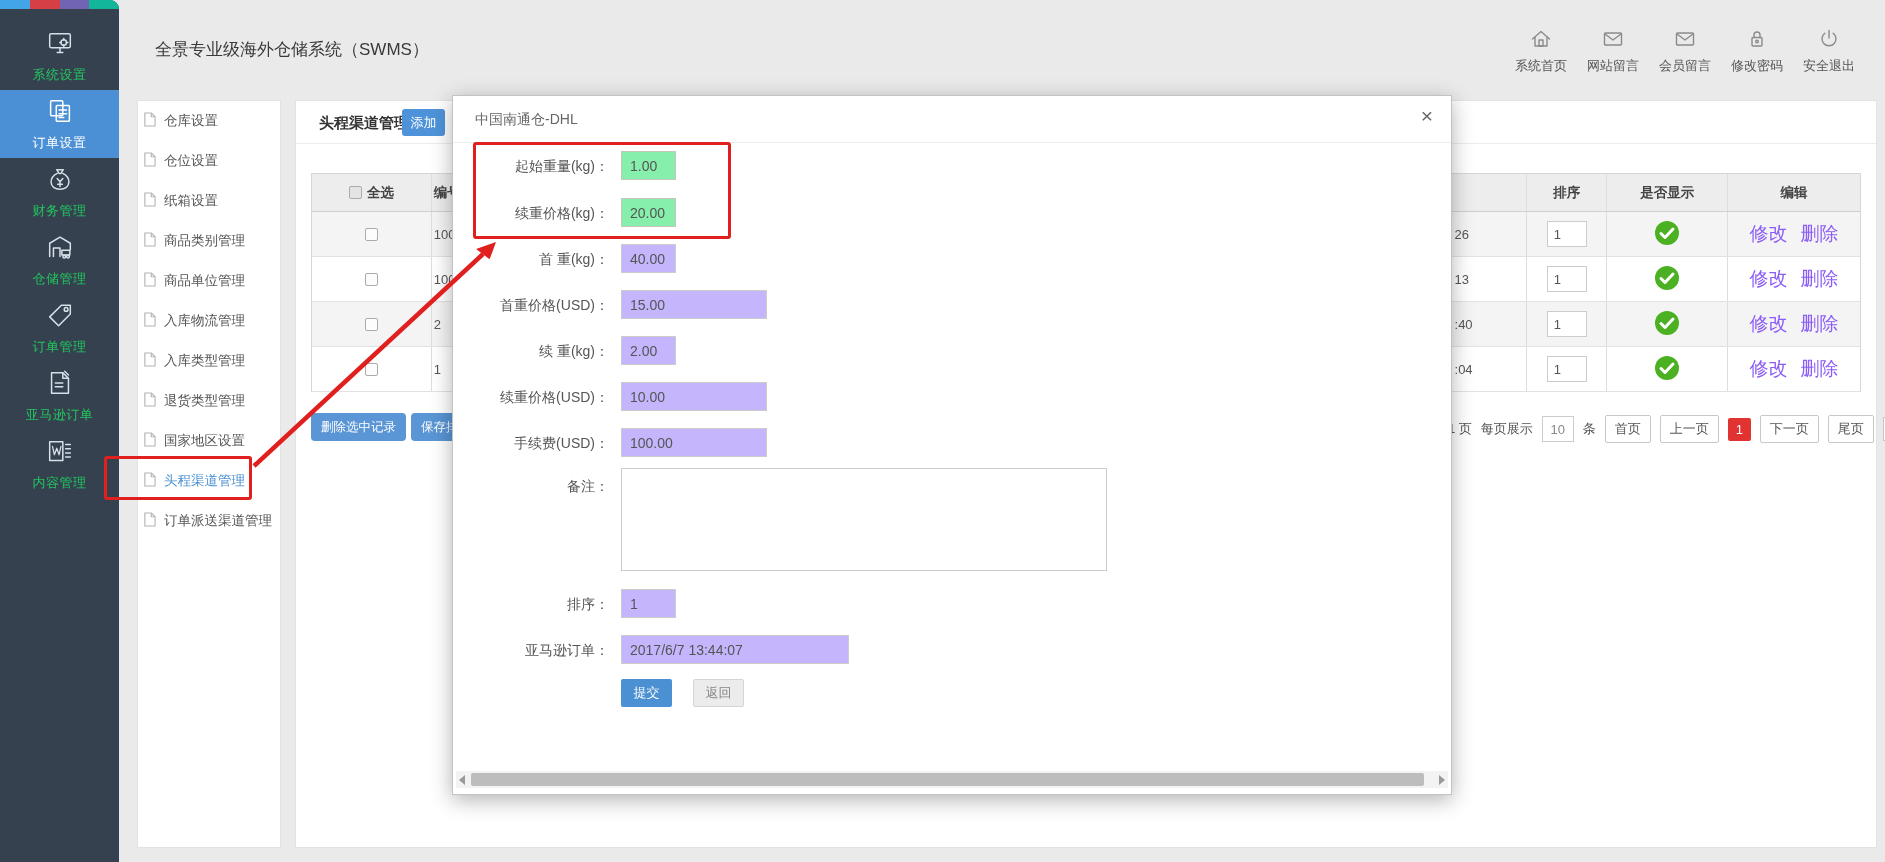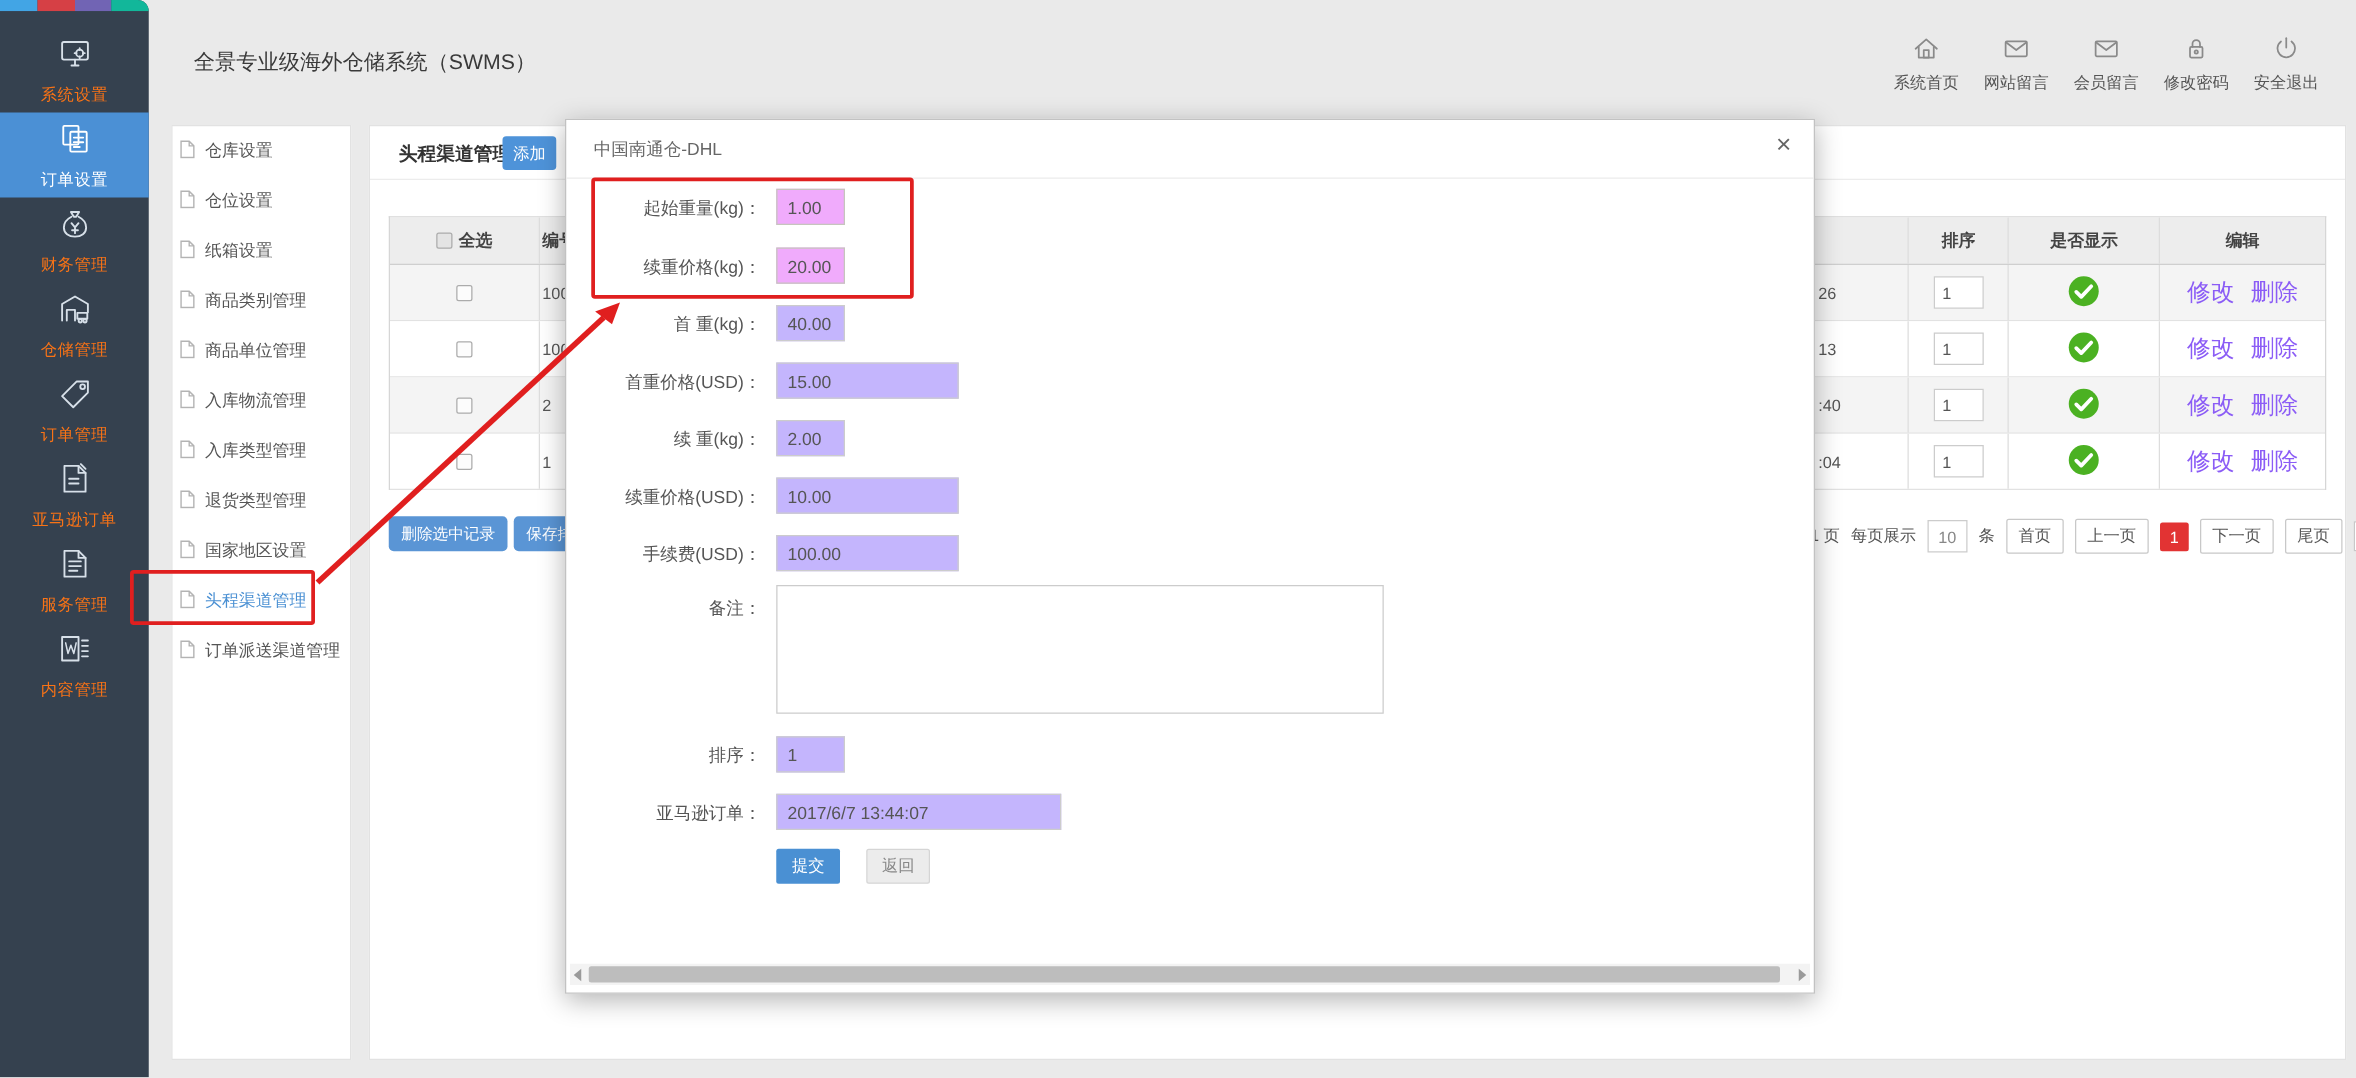--- a/index.html
+++ b/index.html
@@ -4,21 +4,21 @@
 <style>
   *{box-sizing:border-box;margin:0;padding:0}
   body{background:#d7d7d7;font-family:"Liberation Sans","DejaVu Sans",sans-serif}
   .page{position:relative;width:1885px;height:862px;background:#eaeaea;overflow:hidden}
 
   
   .sidebar{position:absolute;left:0;top:0;width:119px;height:862px;background:#35414f;border-top-right-radius:9px;z-index:5}
   .stripe{position:absolute;left:0;top:0;width:119px;height:9px;display:flex;border-top-right-radius:9px;overflow:hidden}
   .stripe span{flex:1;height:9px}
   .side-items{position:absolute;top:22px;left:0;width:119px}
-  .side-item{height:68px;display:flex;flex-direction:column;align-items:center;justify-content:center;gap:4px;color:#f97316;cursor:pointer}
+  .side-item{height:68px;display:flex;flex-direction:column;align-items:center;justify-content:center;gap:4px;color:#22c55e;cursor:pointer}
   .side-item.active{background:#4b90d5;color:#fff}
   .side-item svg{stroke:#d7e0e9;fill:none;stroke-width:1.6;stroke-linecap:round;stroke-linejoin:round}
   .side-item.active svg{stroke:#fff}
   .slabel{font-size:13px;letter-spacing:.5px}
 
   
   .app-title{position:absolute;left:155px;top:38px;font-size:17px;color:#3a3a3a;z-index:2}
   .topnav{position:absolute;top:27px;right:20px;display:flex;z-index:2}
   .tn-item{width:72px;display:flex;flex-direction:column;align-items:center;gap:3px;color:#555;font-size:13px;cursor:pointer}
   .tn-item svg{stroke:#8a8a8a;fill:none;stroke-width:1.4;stroke-linecap:round;stroke-linejoin:round}
@@ -64,21 +64,21 @@
 
   
   .modal{position:absolute;left:452px;top:95px;width:1000px;height:700px;background:#fff;border:1px solid #c2c2c2;box-shadow:0 5px 20px rgba(0,0,0,.30);z-index:30}
   .modal-title{position:absolute;left:22px;top:15px;font-size:14px;color:#666}
   .modal-hr{position:absolute;left:0;top:46px;width:100%;height:1px;background:#ececec}
   .modal-close{position:absolute;right:18px;top:9px;font-size:21px;color:#666;cursor:pointer;line-height:1}
   .flabel{position:absolute;left:0;width:156px;text-align:right;font-size:14px;color:#555;line-height:30px;white-space:nowrap}
   .finput{position:absolute;left:168px;height:29px;border:1px solid #ccc;font-size:14px;color:#555;padding:0 8px;background:#c4b5fd;font-family:inherit}
   .finput.small{width:55px}
   .finput.medium{width:146px}
-  .finput.dis{background:#f0abfc;border-color:#c6c5bd}
+  .finput.dis{background:#86efac;border-color:#c6c5bd}
   .fta{position:absolute;left:168px;top:372px;width:486px;height:103px;border:1px solid #ccc;resize:none;font-family:inherit;font-size:14px;padding:6px}
   .btn-submit{position:absolute;left:168px;top:583px;width:51px;height:28px;background:#4a90d3;color:#fff;border:none;border-radius:2px;font-size:13px;cursor:pointer;font-family:inherit}
   .btn-back{position:absolute;left:240px;top:583px;width:51px;height:28px;background:#ececec;color:#888;border:1px solid #d5d5d5;border-radius:2px;font-size:13px;cursor:pointer;font-family:inherit}
   .modal-scroll{position:absolute;left:3px;right:3px;bottom:6px;height:17px;background:#f3f3f3}
   .ms-thumb{position:absolute;left:15px;right:24px;top:2px;height:13px;background:#bdbdbd;border-radius:2px;cursor:pointer}
   .ms-arrow{position:absolute;top:4px;width:0;height:0;cursor:pointer}
   .ms-left{left:3px;border-top:5px solid transparent;border-bottom:5px solid transparent;border-right:6px solid #9a9a9a}
   .ms-right{right:3px;border-top:5px solid transparent;border-bottom:5px solid transparent;border-left:6px solid #9a9a9a}
 
   
@@ -187,28 +187,20 @@
         <span class="slabel">订单管理</span>
       </div>
       <div class="side-item">
         <span><svg width="30" height="30" viewBox="0 0 32 32">
               <path d="M7 5h12l6 6v16H7z"></path>
               <path d="M19 5v6h6"></path>
               <path d="M11 16h8M11 20h8"></path>
               <path d="M21 3.5l4 4"></path>
             </svg></span>
         <span class="slabel">亚马逊订单</span>
-      </div>
-      <div class="side-item">
-        <span><svg width="30" height="30" viewBox="0 0 32 32">
-              <path d="M7 5h12l6 6v16H7z"></path>
-              <path d="M19 5v6h6"></path>
-              <path d="M11 14h10M11 18h10M11 22h7"></path>
-            </svg></span>
-        <span class="slabel">服务管理</span>
       </div>
       <div class="side-item">
         <span><svg width="30" height="30" viewBox="0 0 32 32">
               <rect x="5" y="6" width="14" height="20"></rect>
               <path d="M8 11l2 9 2.5-7 2.5 7 2-9" stroke-width="1.3"></path>
               <path d="M22 9h5M22 13.5h5M22 18h5M22 22.5h5"></path>
             </svg></span>
         <span class="slabel">内容管理</span>
       </div>
     </div>

